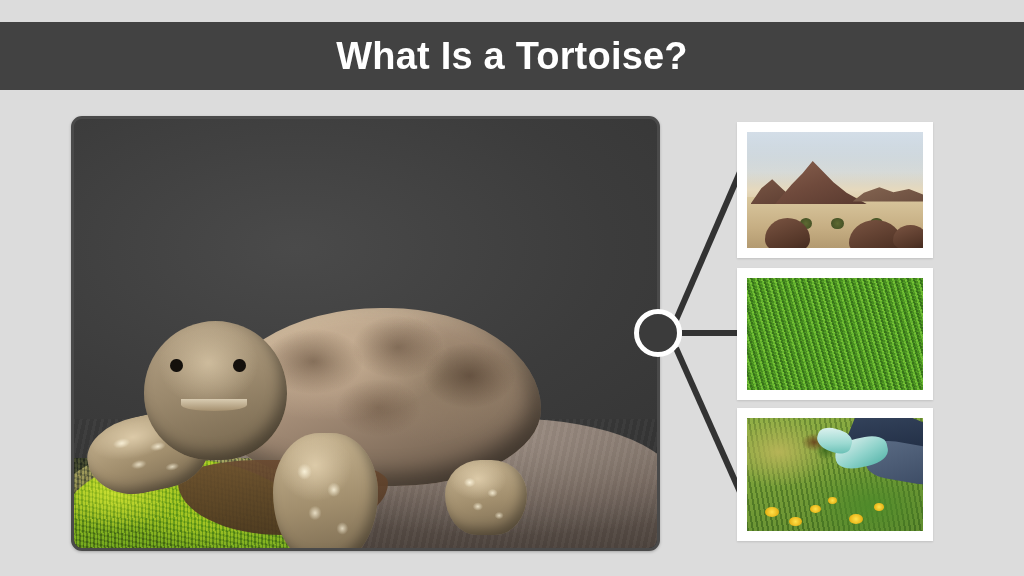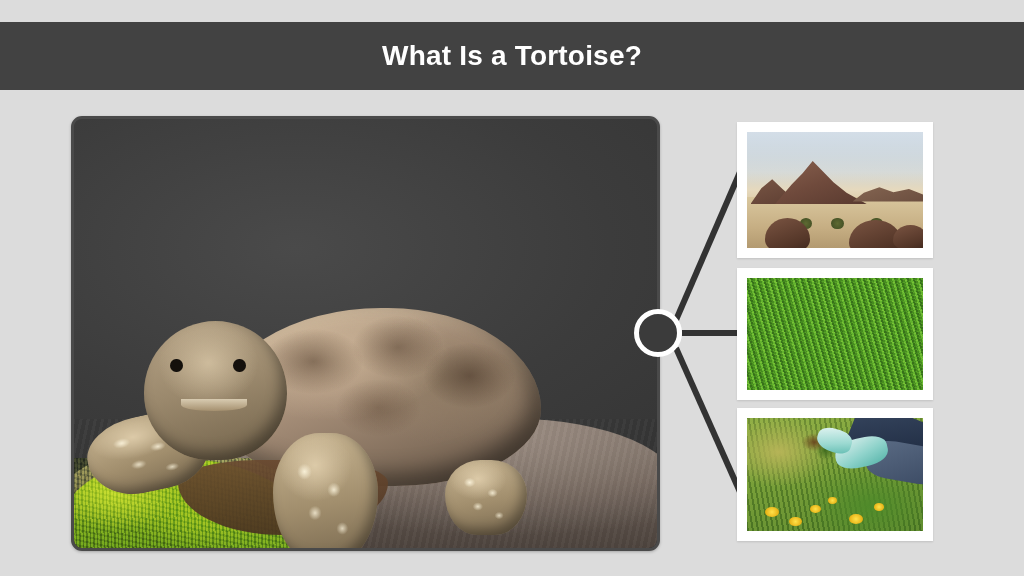--- a/index.html
+++ b/index.html
@@ -12,21 +12,21 @@
   }
   #stage{position:absolute;left:0;top:0;width:1024px;height:576px;background:#dcdcdc;}
 
   
   .header-bar{
     position:absolute;left:0;top:22px;width:1024px;height:68px;
     background:#424242;
     display:flex;align-items:center;justify-content:center;
   }
   .header-title{
-    color:#ffffff;font-size:28px;font-weight:bold;
+    color:#ffffff;font-size:38px;font-weight:bold;
     letter-spacing:.2px;line-height:1;
     white-space:nowrap;
   }
 
   
   .main-panel{
     position:absolute;left:71px;top:116px;width:589px;height:435px;
     background:#3d3d3d;
     border-radius:11px;
     border:3px solid #4a4a4a;

